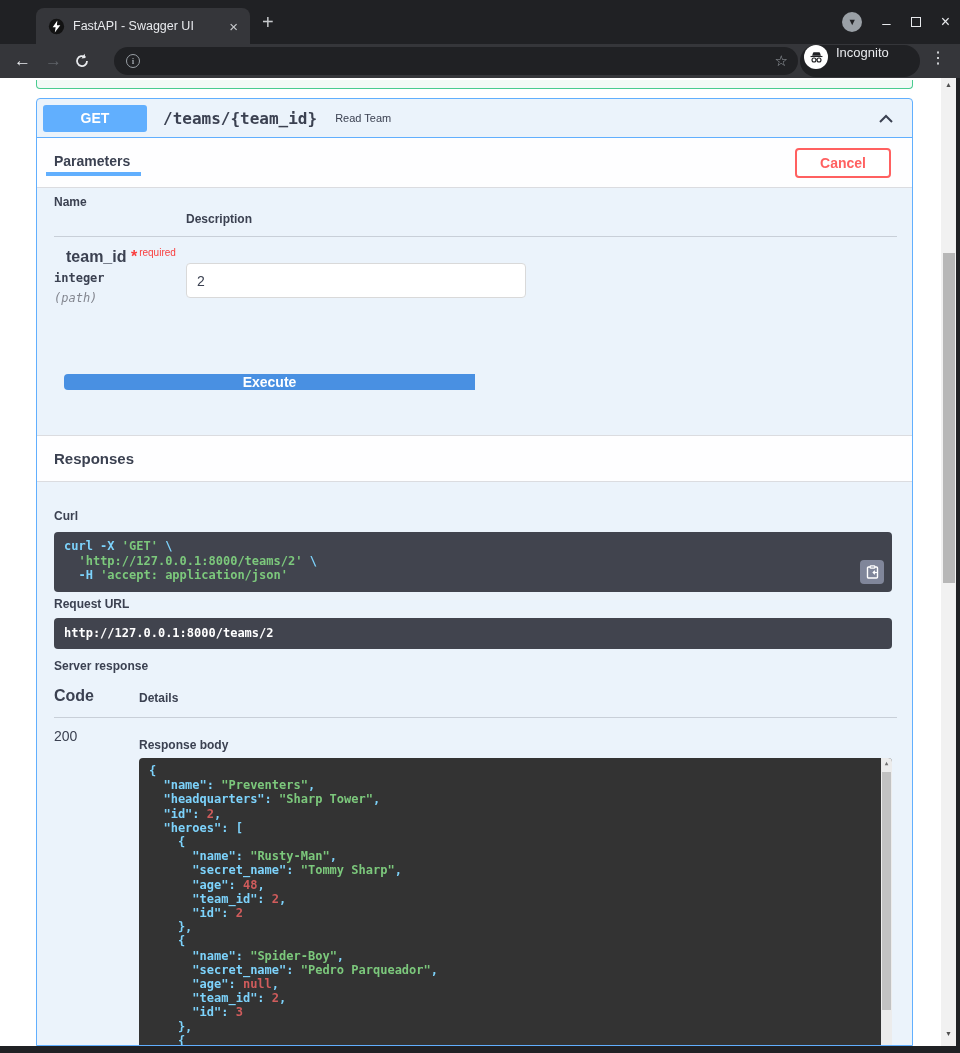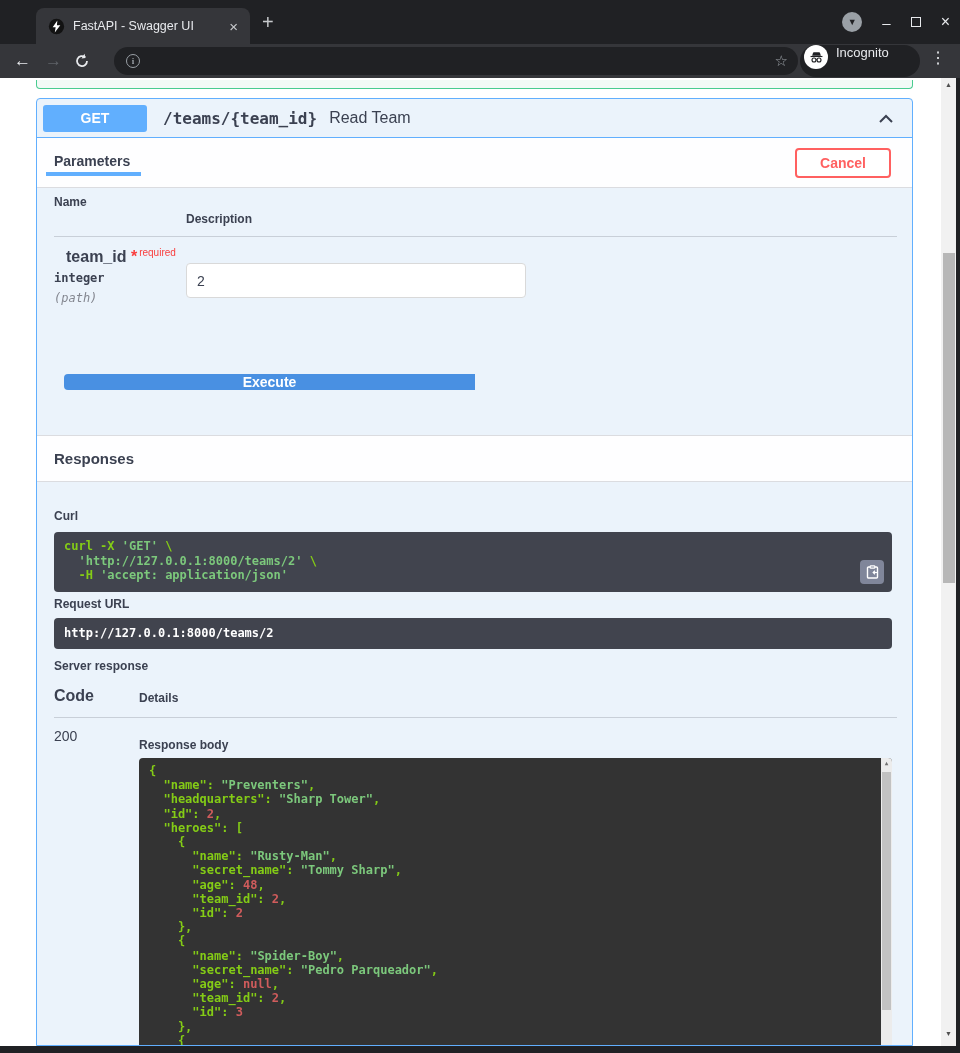--- a/index.html
+++ b/index.html
@@ -46,21 +46,21 @@
   .prev-block{position:absolute;left:36px;top:2px;width:877px;height:9px;background:#f2faf6;
               border:1px solid #49cc90;border-top:none;border-radius:0 0 4px 4px;}
 
   .opblock{position:absolute;left:36px;top:20px;width:877px;height:948px;background:var(--opblock-bg);
            border:1px solid var(--get-blue);border-radius:4px 4px 0 0;overflow:hidden;}
   .ob-head{position:absolute;left:0;top:0;width:875px;height:39px;border-bottom:1px solid var(--get-blue);
            display:flex;align-items:center;cursor:pointer;}
   .get-badge{margin-left:6px;width:104px;height:27px;background:var(--get-blue);border-radius:3px;
              color:#fff;font-weight:700;font-size:14px;display:flex;align-items:center;justify-content:center;}
   .ob-path{margin-left:16px;font-family:"DejaVu Sans Mono",monospace;font-weight:700;font-size:16px;color:var(--ink);}
-  .ob-summary{margin-left:12px;font-size:16px;color:var(--ink);}
+  .ob-summary{margin-left:18px;font-size:11px;color:var(--ink);}
   .ob-chevron{position:absolute;right:16px;top:10px;}
 
   .sect-head{position:absolute;left:0;width:875px;background:rgba(255,255,255,.92);border-bottom:1px solid rgba(59,65,81,.18);}
   .params-head{top:39px;height:50px;}
   .tab-params{position:absolute;left:17px;top:15px;font-size:14px;font-weight:700;color:var(--ink);}
   .tab-underline{position:absolute;left:9px;top:34px;width:95px;height:4px;background:var(--get-blue);}
   .cancel-btn{position:absolute;right:21px;top:10px;width:96px;height:30px;background:#fff;
               border:2px solid var(--cancel-red);border-radius:4px;color:var(--cancel-red);
               font-weight:700;font-size:14px;display:flex;align-items:center;justify-content:center;}
 
@@ -83,21 +83,21 @@
   .resp-head{top:336px;height:47px;border-top:1px solid rgba(59,65,81,.18);}
   .resp-title{position:absolute;left:17px;top:14px;font-size:15px;font-weight:700;color:var(--ink);}
 
   .mini-label{position:absolute;font-size:12px;font-weight:700;color:var(--ink);}
 
   .codeblock{position:absolute;background:var(--code-bg);border-radius:4px;
              font-family:"DejaVu Sans Mono",monospace;font-weight:700;font-size:12px;color:#fff;overflow:hidden;}
   .curl-block{left:17px;top:433px;width:838px;height:60px;padding:7px 10px;}
   .url-block{left:17px;top:519px;width:838px;height:31px;padding:8px 10px;}
   .code-line{white-space:pre;line-height:14.6px;}
-  .tok-p{color:#84cc16;text-align:center;} .tok-s{color:var(--str-green);} .tok-n{color:var(--num-red);}
+  .tok-p{color:#7dd3fc;text-align:center;} .tok-s{color:var(--str-green);} .tok-n{color:var(--num-red);}
   .copy-btn{position:absolute;right:8px;bottom:8px;width:24px;height:24px;background:#80869a;border-radius:4px;
             display:flex;align-items:center;justify-content:center;}
 
   .code-big{position:absolute;left:17px;top:588px;font-size:16px;font-weight:700;color:var(--ink);}
   .status-code{position:absolute;left:17px;top:629px;font-size:14px;color:var(--ink);}
 
   .resp-block{left:102px;top:659px;width:753px;height:289px;background:var(--resp-bg);padding:6px 12px 6px 10px;border-radius:4px 4px 0 0;}
   .resp-lines .code-line{line-height:14.2px;}
   .inner-sb{position:absolute;right:0;top:0;width:11px;height:289px;background:#ececec;}
   .inner-sb .sb-up{position:absolute;top:1px;left:0;width:11px;text-align:center;font-size:6px;color:#707070;}

